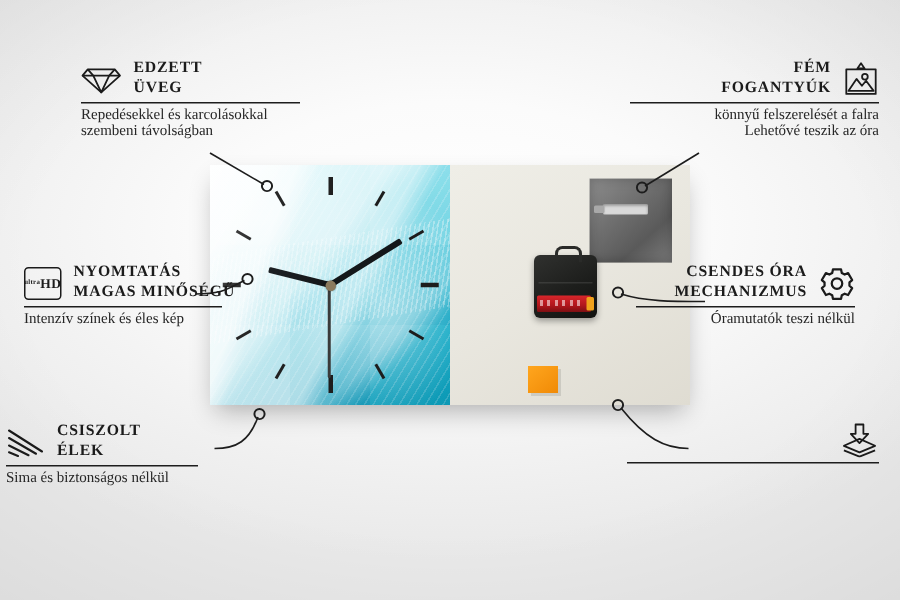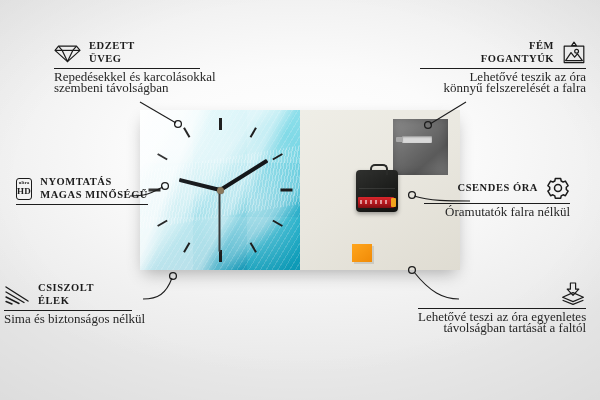--- a/index.html
+++ b/index.html
@@ -253,36 +253,36 @@
   }
   .callout.left .title { text-align: left; }
   .callout.right .title { text-align: right; }
   .callout .rule {
     height: 1px;
     background: #1d1d1d;
     margin-top: 3px;
   }
   .callout .desc {
     font-family: "Liberation Serif", serif;
-    font-size: 13px;
+    font-size: 10px;
     line-height: 10.5px;
     color: #262626;
     margin-top: 3px;
     white-space: nowrap;
   }
   .callout.right .desc { text-align: right; }
   .ico { flex: 0 0 auto; display: block; }
 
   .hd-badge {
     width: 23px;
     height: 20px;
     border: 1.4px solid #1b1b1b;
     border-radius: 3px;
     display: flex;
-    flex-direction: column;
+    flex-direction: row;
     align-items: center;
     justify-content: center;
     line-height: 1;
   }
   .hd-badge .u { font-size: 4.6px; font-weight: 700; letter-spacing: 0.2px; color:#1b1b1b; }
   .hd-badge .h { font-size: 9px; font-weight: 700; letter-spacing: 0.3px; color:#1b1b1b; margin-top: 1px; }
 
   
   #leaders { position: absolute; inset: 0; z-index: 5; pointer-events: none; }
 </style>
@@ -383,20 +383,23 @@
       <div class="hd-badge">
         <span class="u">ultra</span>
         <span class="h">HD</span>
       </div>
       <div class="title">
         <div>NYOMTATÁS</div>
         <div>MAGAS MINŐSÉGŰ</div>
       </div>
     </div>
     <div class="rule"></div>
+    <div class="desc">
+      <div>Intenzív színek és éles kép</div>
+    </div>
   </div>
 
   <div class="callout left" style="left:4px; top:282px; width:128px;">
     <div class="head">
       <svg class="ico" width="26" height="20" viewBox="0 0 26 20">
         <g fill="none" stroke="#1b1b1b" stroke-width="1.4" stroke-linecap="round">
           <path d="M2,2 L24,16"></path>
           <path d="M2,7 L20,17.5"></path>
           <path d="M2,12 L15,18.5"></path>
           <path d="M2,16.5 L8,19"></path>
@@ -423,53 +426,50 @@
         <g fill="none" stroke="#1b1b1b" stroke-width="1.2" stroke-linejoin="round">
           <path d="M12,1.2 L14.4,4.6 H9.6 Z"></path>
           <rect x="2.2" y="5.2" width="19.6" height="16.4"></rect>
           <path d="M3.6,19.6 L9,11.6 L12.6,16.2 L15.4,12.8 L20.4,19.6 Z"></path>
           <circle cx="14.6" cy="10.2" r="1.9"></circle>
         </g>
       </svg>
     </div>
     <div class="rule"></div>
     <div class="desc">
+      <div>könnyű felszerelését a falra</div>
       <div>Lehetővé teszik az óra</div>
-      <div>könnyű felszerelését a falra</div>
     </div>
   </div>
 
   <div class="callout right" style="right:30px; top:176px; width:146px;">
     <div class="head">
       <div class="title">
         <div>CSENDES ÓRA</div>
+        <div>MECHANIZMUS</div>
       </div>
       <svg class="ico" width="24" height="24" viewBox="0 0 24 24">
         <g fill="none" stroke="#1b1b1b" stroke-width="1.5" stroke-linejoin="round" stroke-linecap="round">
           <path d="M9.3,2.6 h5.4 l0.5,2.4 1.9,1.0 2.3,-0.9 2.7,4.6 -1.8,1.6 0,2.2 1.8,1.6 -2.7,4.6 -2.3,-0.9 -1.9,1.0 -0.5,2.4 h-5.4 l-0.5,-2.4 -1.9,-1.0 -2.3,0.9 -2.7,-4.6 1.8,-1.6 0,-2.2 -1.8,-1.6 2.7,-4.6 2.3,0.9 1.9,-1.0 Z"></path>
           <circle cx="12" cy="12" r="3.5"></circle>
         </g>
       </svg>
     </div>
     <div class="rule"></div>
     <div class="desc">
-      <div>Óramutatók falra nélkül</div>
+      <div>Óramutatók teszi nélkül</div>
     </div>
   </div>
 
   <div class="callout right" style="right:14px; top:282px; width:168px;">
     <div class="head">
       <svg class="ico" width="26" height="23" viewBox="0 0 26 23">
         <g fill="none" stroke="#1b1b1b" stroke-width="1.2" stroke-linejoin="round">
           <path d="M10.4,1 h5.2 v6.2 h3.2 L13,13.4 L7.2,7.2 h3.2 Z"></path>
           <path d="M13,10.6 L23.4,15.2 L13,19.6 L2.6,15.2 Z"></path>
           <path d="M2.6,18.2 L13,22.4 L23.4,18.2"></path>
         </g>
       </svg>
     </div>
     <div class="rule"></div>
-    <div class="desc">
-      <div>Lehetővé teszi az óra egyenletes</div>
-      <div>távolságban tartását a faltól</div>
-    </div>
   </div>
 
 </div>
 
 </body></html>

